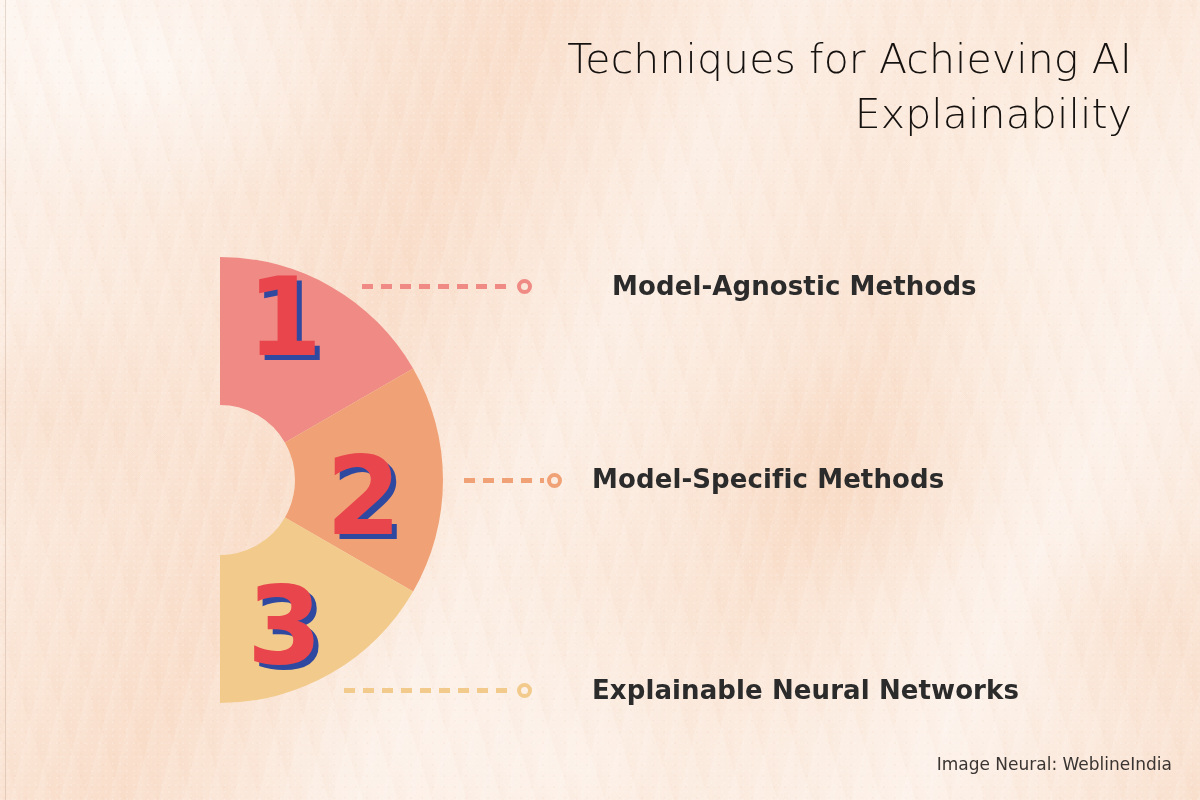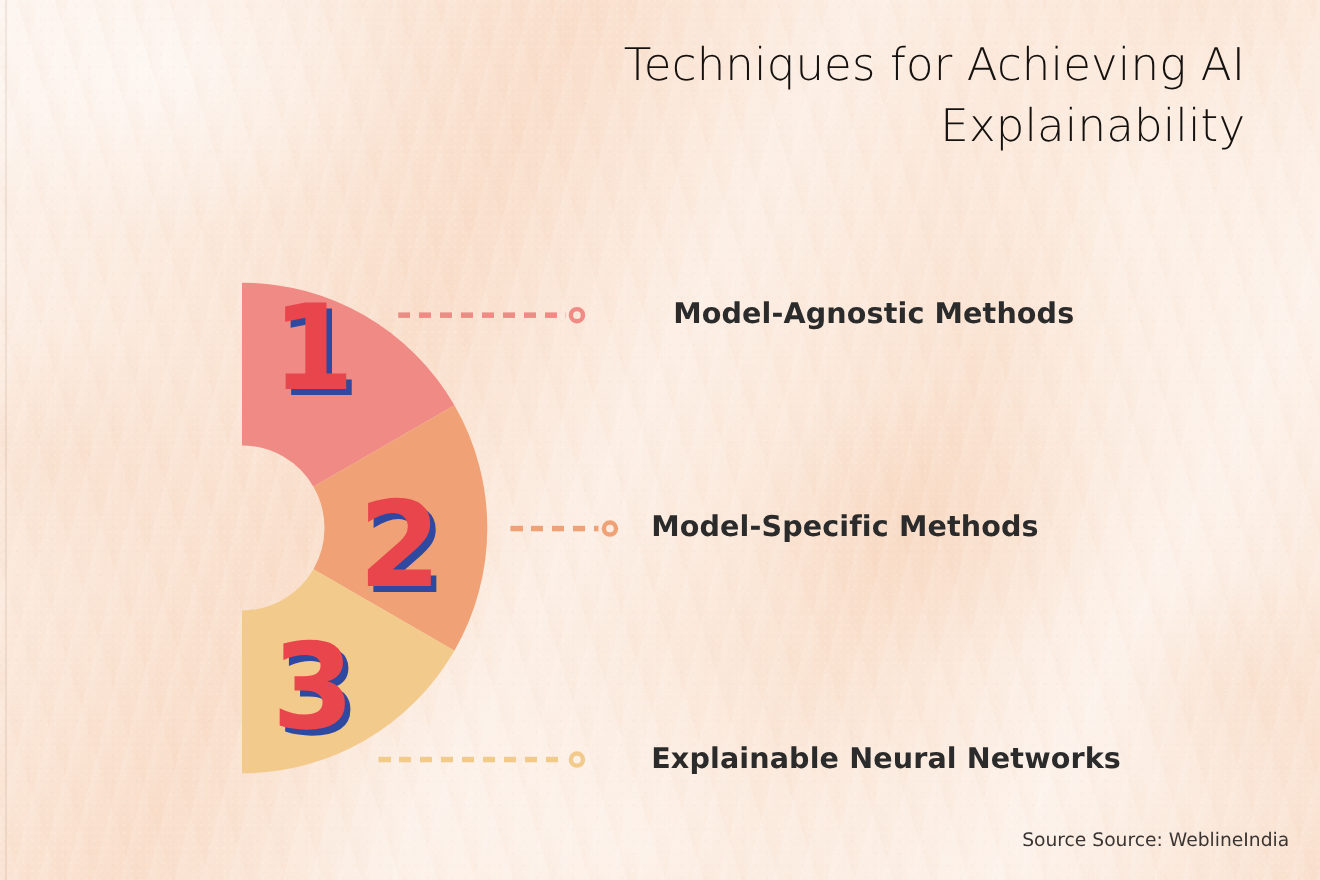--- a/index.html
+++ b/index.html
@@ -202,15 +202,15 @@
   </div>
   <div class="connector" id="conn-3">
     <div class="dash" style="background-image: repeating-linear-gradient(to right, rgb(242, 203, 140) 0px, rgb(242, 203, 140) 11px, rgba(0, 0, 0, 0) 11px, rgba(0, 0, 0, 0) 19px);"></div>
     <div class="ring" style="border-color: rgb(242, 203, 140); background: rgba(0, 0, 0, 0);"></div>
   </div>
 
   <div class="label" id="label-1">Model-Agnostic Methods</div>
   <div class="label" id="label-2">Model-Specific Methods</div>
   <div class="label" id="label-3">Explainable Neural Networks</div>
 
-  <div id="credit">Source Source: WeblineIndia</div>
+  <div id="credit">Image Neural: WeblineIndia</div>
 
 </div>
 
 </body></html>

